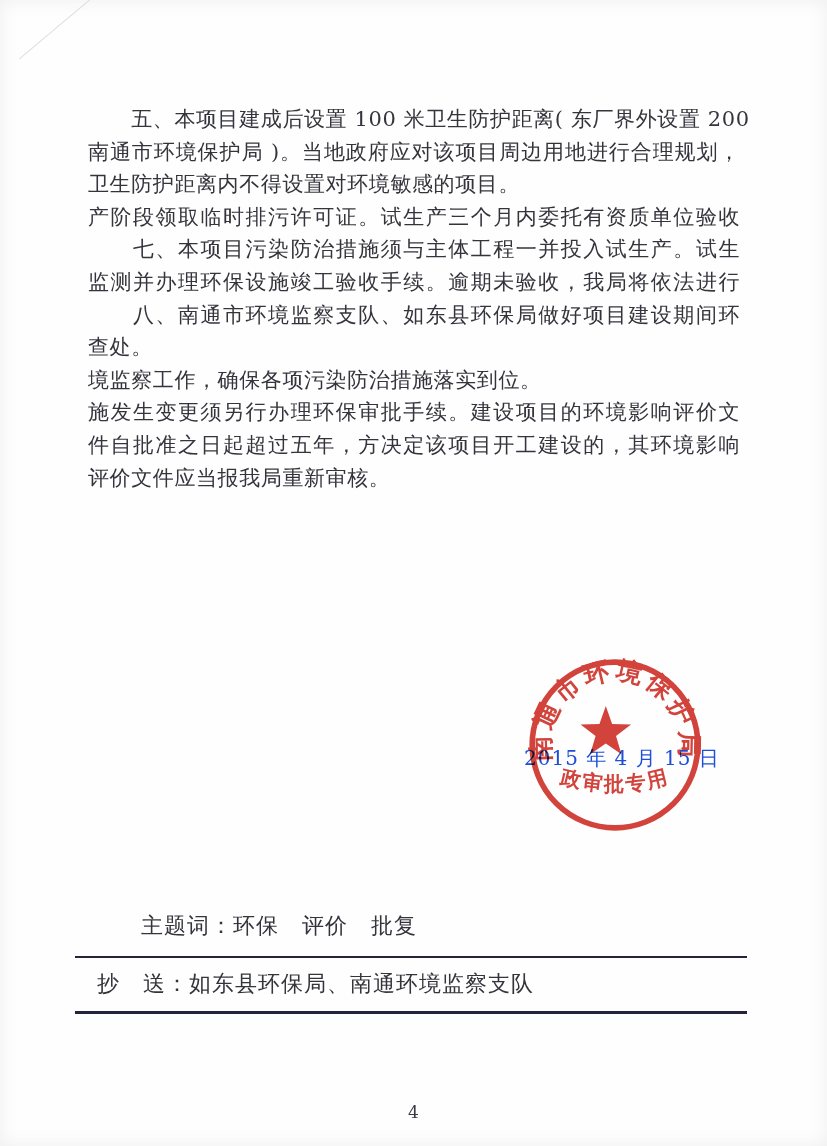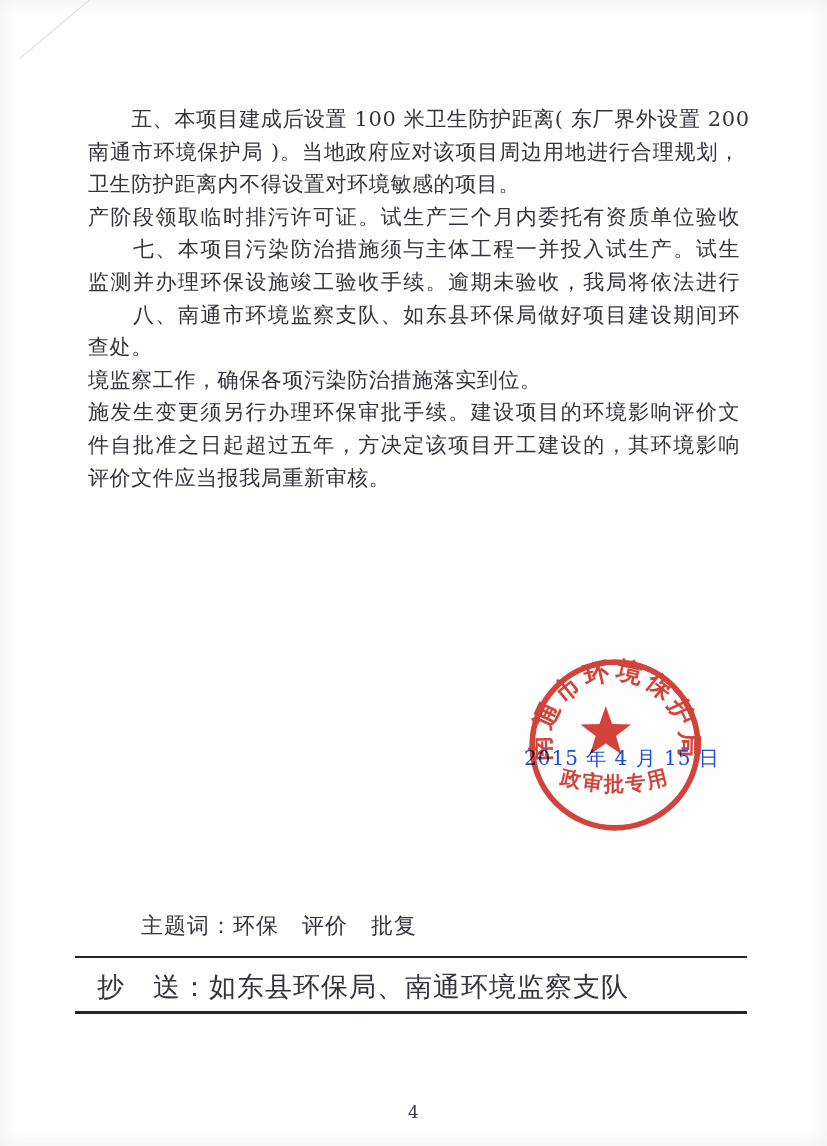--- a/index.html
+++ b/index.html
@@ -40,21 +40,21 @@
     position:absolute;left:109px;top:911px;
     font-size:22px;letter-spacing:1px;white-space:nowrap;margin-left:32px;
   }
   .rule{
     position:absolute;left:75px;width:672px;background:#23233a;
   }
   .rule-top{top:956px;height:2px;}
   .rule-bottom{top:1011px;height:2.5px;}
   .cc-row{
     position:absolute;left:97px;top:969px;
-    font-size:27px;letter-spacing:1px;white-space:nowrap;
+    font-size:22px;letter-spacing:1px;white-space:nowrap;
   }
   .page-number{
     position:absolute;left:0;top:1102px;width:100%;
     text-align:center;font-size:17px;color:#3a3a44;
   }
 </style>
 </head>
 <body>
 
 <div class="page">

